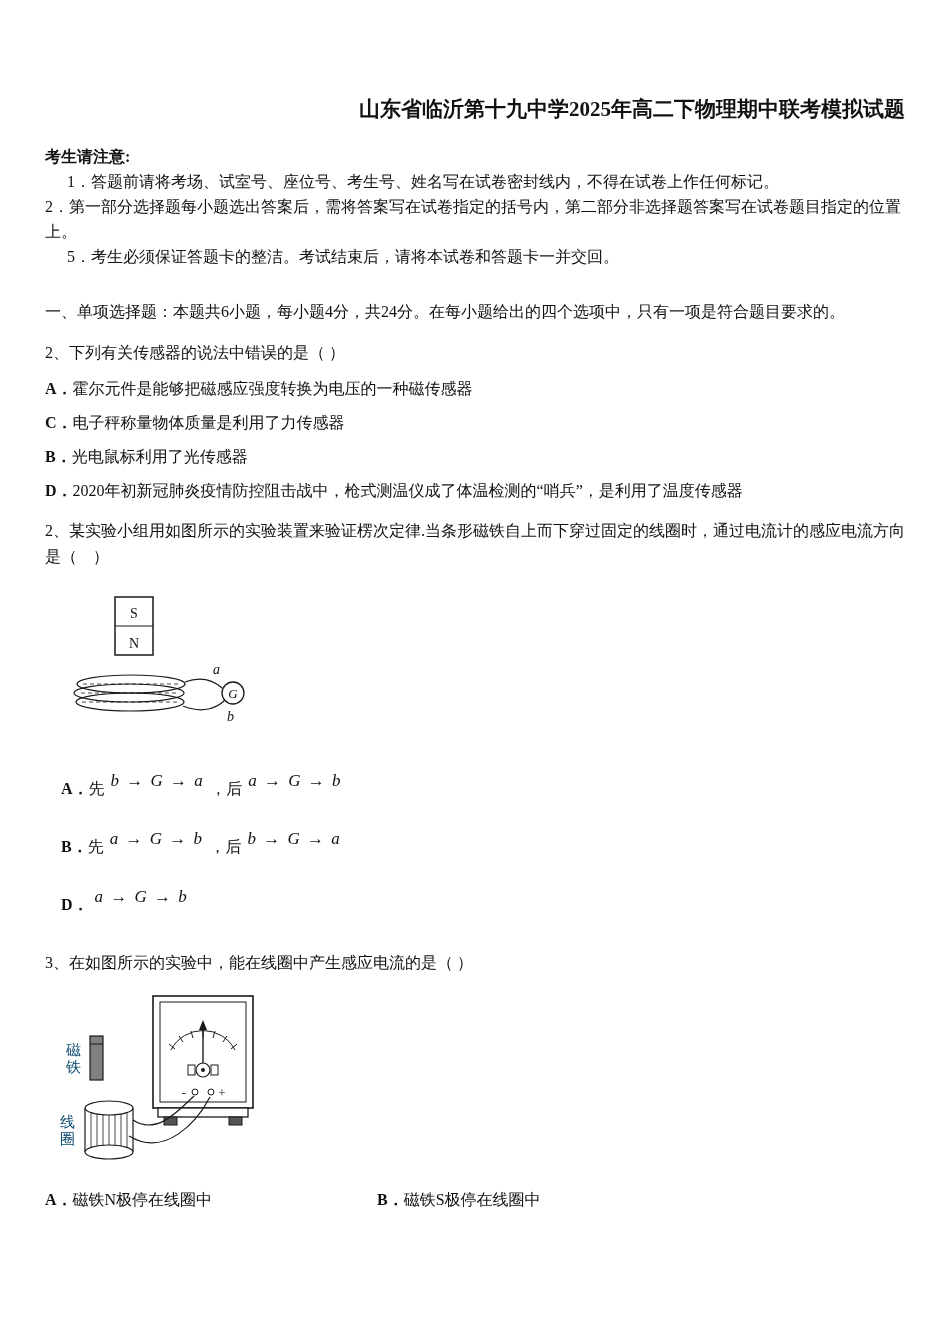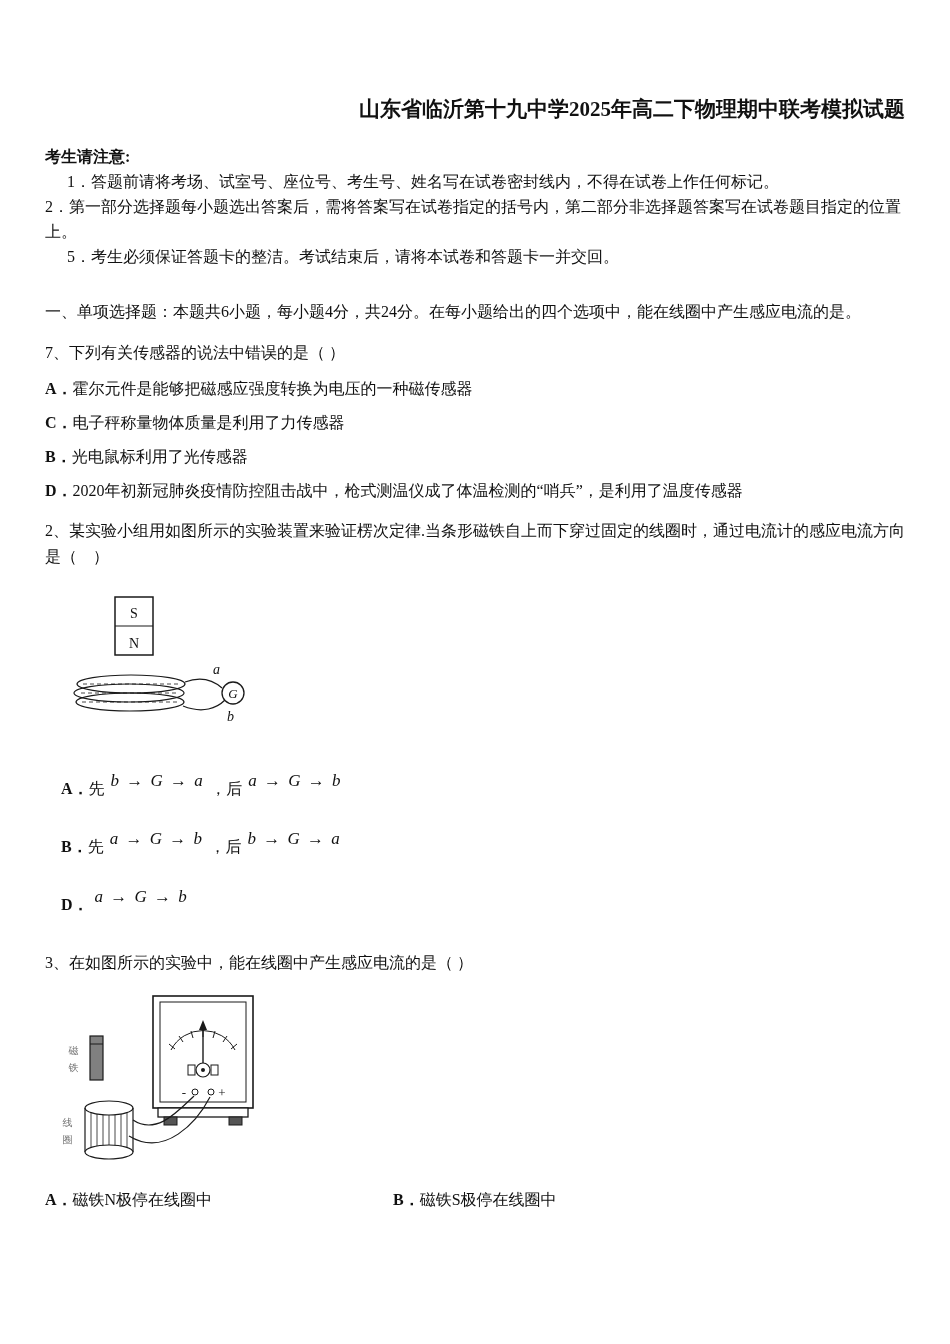--- a/index.html
+++ b/index.html
@@ -53,46 +53,46 @@
   }
   .q3-stem { margin-top: 20px; line-height: 26px; }
   .fig2-wrap {
     position: relative;
     margin: 14px 0 0 12px;
     width: 240px; height: 186px;
   }
   .vlabel {
     position: absolute;
     width: 17px;
-    font-size: 10px;
+    font-size: 15px;
     line-height: 17px;
     word-break: break-all;
     text-align: center;
-    color: #737373;
-  }
-  .q3-options { margin-top: 14px; display: flex; gap: 16px; }
+    color: #0c4a6e;
+  }
+  .q3-options { margin-top: 14px; display: flex; }
   .q3-options .optA { width: 332px; }
   svg { display: block; }
   svg text { font-family: "Liberation Serif", serif; fill: #111; }
   svg text.it { font-style: italic; }
 </style>
 </head>
 <body>
 
 <h1 class="title">山东省临沂第十九中学2025年高二下物理期中联考模拟试题</h1>
 
 <p class="notice-header">考生请注意:</p>
 <p class="notice-item indent">1．答题前请将考场、试室号、座位号、考生号、姓名写在试卷密封线内，不得在试卷上作任何标记。</p>
 <p class="notice-item">2．第一部分选择题每小题选出答案后，需将答案写在试卷指定的括号内，第二部分非选择题答案写在试卷题目指定的位置上。</p>
 <p class="notice-item indent">5．考生必须保证答题卡的整洁。考试结束后，请将本试卷和答题卡一并交回。</p>
 
-<p class="section-header">一、单项选择题：本题共6小题，每小题4分，共24分。在每小题给出的四个选项中，能在线圈中产生感应电流的是。</p>
+<p class="section-header">一、单项选择题：本题共6小题，每小题4分，共24分。在每小题给出的四个选项中，只有一项是符合题目要求的。</p>
 
 <div>
-  <p class="stem">7、下列有关传感器的说法中错误的是（      ）</p>
+  <p class="stem">2、下列有关传感器的说法中错误的是（      ）</p>
   <p class="q1-option"><span class="opt-label">A．</span><span>霍尔元件是能够把磁感应强度转换为电压的一种磁传感器</span></p>
   <p class="q1-option"><span class="opt-label">C．</span><span>电子秤称量物体质量是利用了力传感器</span></p>
   <p class="q1-option"><span class="opt-label">B．</span><span>光电鼠标利用了光传感器</span></p>
   <p class="q1-option"><span class="opt-label">D．</span><span>2020年初新冠肺炎疫情防控阻击战中，枪式测温仪成了体温检测的“哨兵”，是利用了温度传感器</span></p>
 </div>
 
 <div>
   <p class="stem">2、某实验小组用如图所示的实验装置来验证楞次定律.当条形磁铁自上而下穿过固定的线圈时，通过电流计的感应电流方向是（　）</p>
 
   <div class="fig1-wrap">

